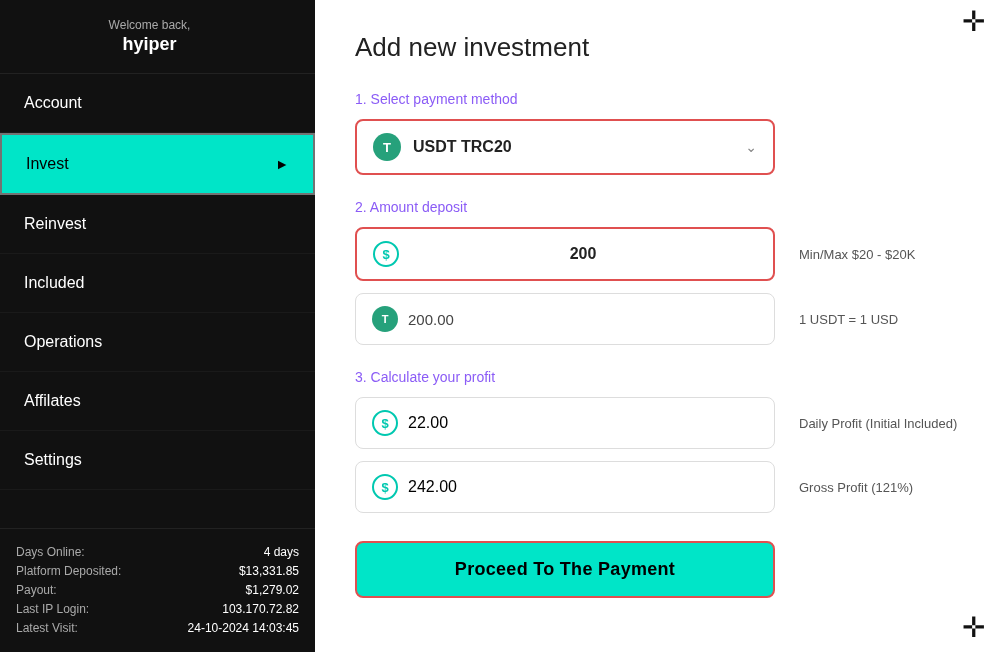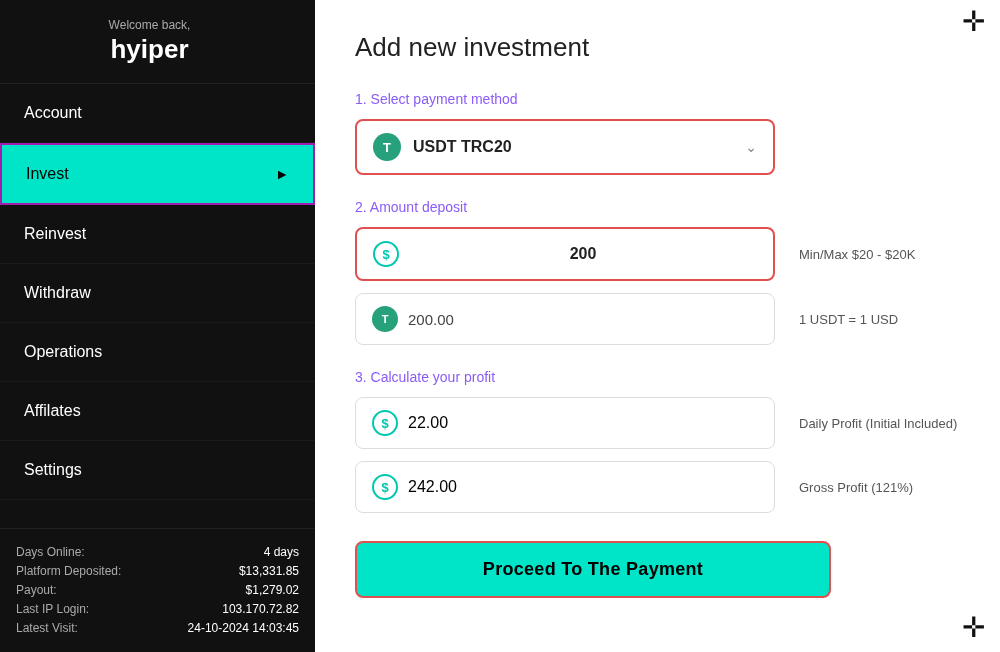--- a/index.html
+++ b/index.html
@@ -26,21 +26,21 @@
     .sidebar-header {
       padding: 18px 36px 18px 20px;
       text-align: center;
       border-bottom: 1px solid #222;
     }
     .sidebar-header .welcome-text {
       font-size: 12px;
       color: #aaa;
     }
     .sidebar-header .username {
-      font-size: 26px;
+      font-size: 18px;
       font-weight: 700;
       color: #fff;
       margin-top: 2px;
     }
 
     .nav-list {
       flex: 1;
     }
 
     .nav-item {
@@ -51,21 +51,21 @@
       cursor: pointer;
       font-size: 16px;
       font-weight: 500;
       color: #fff;
       border-bottom: 1px solid #1a1a1a;
       transition: background 0.15s;
     }
     .nav-item.active {
       background: #00e5c8;
       color: #000;
-      border: 2px solid #a21caf;
+      border: 2px solid #737373;
     }
     .nav-item .arrow {
       font-size: 14px;
     }
 
     .sidebar-stats {
       padding: 16px 16px 12px 16px;
       font-size: 12px;
       color: #aaa;
       border-top: 1px solid #222;
@@ -244,21 +244,21 @@
     }
     .profit-label {
       margin-left: 24px;
       font-size: 13px;
       color: #555;
       white-space: nowrap;
     }
 
     
     .proceed-btn {
-      width: 476px;
+      width: 420px;
       padding: 16px;
       background: #00e5c8;
       border: 2px solid #e05050;
       border-radius: 8px;
       font-size: 18px;
       font-weight: 700;
       color: #000;
       cursor: pointer;
       text-align: center;
       letter-spacing: 0.3px;
@@ -312,21 +312,21 @@
       <span>Account</span>
     </div>
     <div class="nav-item active">
       <span>Invest</span>
       <span class="arrow">►</span>
     </div>
     <div class="nav-item">
       <span>Reinvest</span>
     </div>
     <div class="nav-item">
-      <span>Withdraw</span>
+      <span>Included</span>
     </div>
     <div class="nav-item">
       <span>Operations</span>
     </div>
     <div class="nav-item">
       <span>Affilates</span>
     </div>
     <div class="nav-item">
       <span>Settings</span>
     </div>

